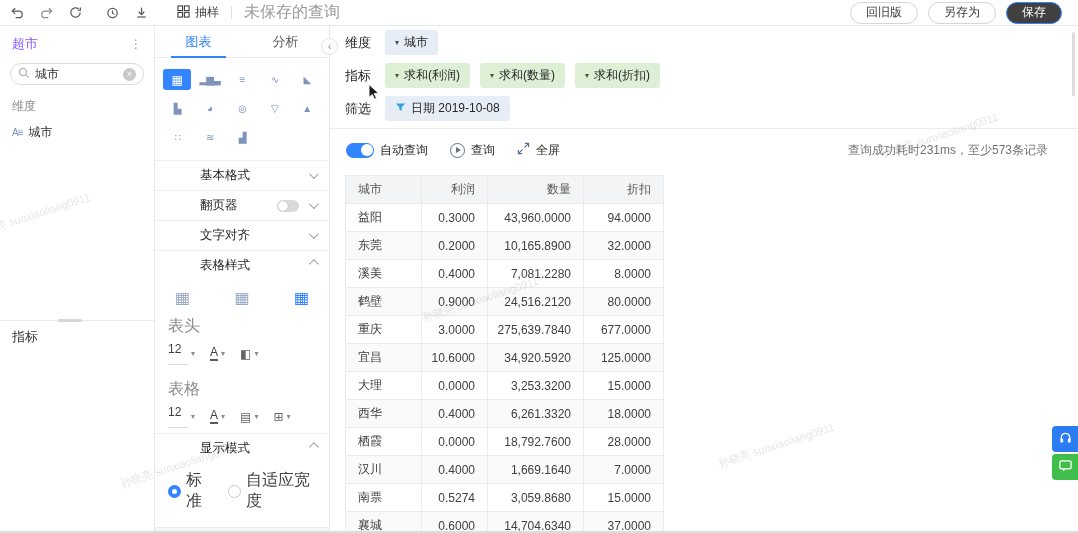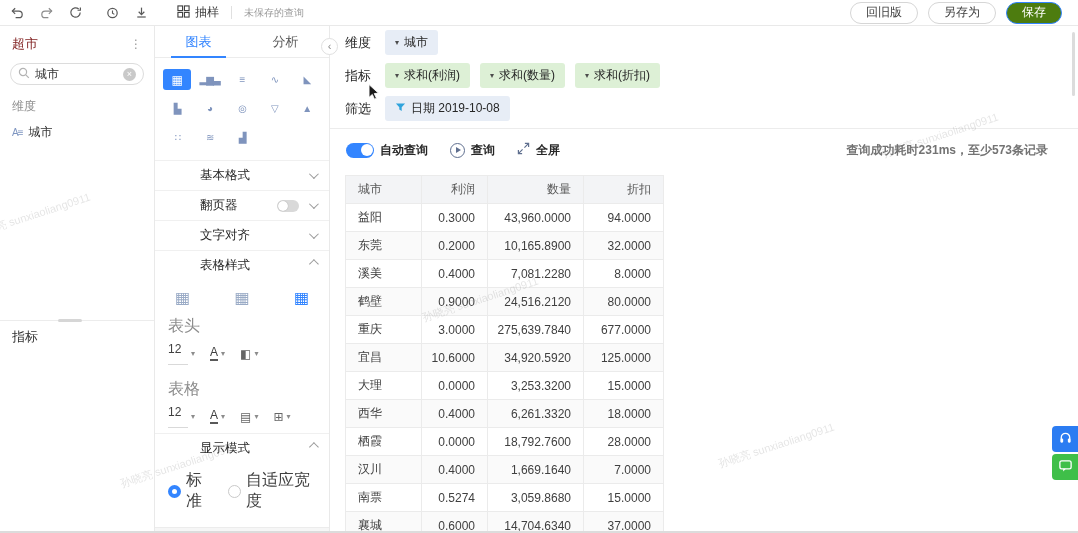--- a/index.html
+++ b/index.html
@@ -6,29 +6,29 @@
   html,body { background:#fff; }
   body { font-family:"Liberation Sans","DejaVu Sans",sans-serif; }
   .page { position:relative; width:1078px; height:533px; background:#fff; overflow:hidden; border-bottom:2px solid #dcdcdc; }
 
   
   .topbar { position:absolute; left:0; top:0; right:0; height:26px; background:#fff; border-bottom:1px solid #e9e9e9; display:flex; align-items:center; padding:0 10px; z-index:6; }
   .tb-group { display:flex; align-items:center; gap:14px; }
   .tb-ic { width:15px; height:15px; display:flex; align-items:center; justify-content:center; cursor:pointer; }
   .tb-divider { width:1px; height:13px; background:#e0e0e0; margin:0 12px; }
   .tb-sample { display:flex; align-items:center; gap:5px; font-size:12px; color:#404040; margin-left:28px; cursor:pointer; }
-  .tb-unsaved { font-size:10px; color:#9a9a9a; }
+  .tb-unsaved { font-size:16px; color:#9a9a9a; }
   .tb-right { margin-left:auto; display:flex; gap:10px; align-items:center; padding-right:6px; }
   .pill { height:22px; padding:0 15px; border-radius:12px; border:1px solid #d6d6d6; background:#fff; font-size:12px; color:#404040; display:flex; align-items:center; cursor:pointer; }
-  .pill.primary { background:#4d7c0f; border-color:#3385ff; color:#fff; }
+  .pill.primary { background:#404040; border-color:#3385ff; color:#fff; }
 
   
   .panel1 { position:absolute; left:0; top:26px; bottom:0; width:155px; border-right:1px solid #e9e9e9; background:#fff; }
   .p1-title { display:flex; align-items:center; padding:9px 12px 4px; }
-  .p1-title .t { font-size:13px; color:#7f1d1d; flex:1; }
+  .p1-title .t { font-size:13px; color:#8b5cf6; flex:1; }
   .menu-dots { color:#9a9a9a; font-size:12px; cursor:pointer; }
   .search { margin:6px 10px 2px; height:22px; border:1px solid #dcdcdc; border-radius:12px; display:flex; align-items:center; padding:0 7px; gap:5px; background:#fff; }
   .search .val { font-size:12px; color:#333; flex:1; }
   .clear-btn { width:13px; height:13px; border-radius:50%; background:#c9c9c9; color:#fff; font-size:9px; line-height:13px; text-align:center; cursor:pointer; }
   .sec-label { margin:13px 12px 4px; font-size:12px; color:#8c8c8c; }
   .field { display:flex; align-items:center; gap:6px; padding:5px 12px; font-size:12px; color:#333; cursor:pointer; }
   .field-icon { font-size:10px; color:#7e95c0; letter-spacing:-1px; }
   .p1-divider { position:absolute; left:0; right:0; top:294px; border-top:1px solid #ececec; }
   .p1-handle { position:absolute; left:58px; top:-2px; width:24px; border-top:3px solid #d6d6d6; border-radius:2px; }
   .p1-metric-label { position:absolute; top:302px; left:12px; font-size:13px; color:#333; }
@@ -68,21 +68,21 @@
 
   
   .main { position:absolute; left:330px; top:26px; right:0; bottom:0; background:#fff; overflow:hidden; }
   .cfg-row { display:flex; align-items:center; padding:4px 0 4px 15px; min-height:31px; flex-wrap:wrap; }
   .cfg-label { width:40px; font-size:13px; color:#262626; flex-shrink:0; }
   .tag { display:inline-flex; align-items:center; gap:5px; padding:4px 10px; border-radius:3px; font-size:12px; color:#262626; margin-right:10px; cursor:pointer; }
   .tag-caret { font-size:8px; color:#4d4d4d; }
   .tag-blue { background:#e7edf6; }
   .tag-green { background:#ddf0d6; }
   .main-divider { border-top:1px solid #ececec; margin-top:3px; }
-  .query-bar { display:flex; align-items:center; gap:22px; height:42px; padding:0 16px;font-weight:bold; }
+  .query-bar { display:flex; align-items:center; gap:22px; height:42px; padding:0 16px; }
   .toggle { width:28px; height:15px; border-radius:8px; background:#3385ff; position:relative; cursor:pointer; flex-shrink:0; }
   .toggle::after { content:""; position:absolute; right:1.5px; top:1.5px; width:12px; height:12px; border-radius:50%; background:#fff; }
   .qb-item { display:flex; align-items:center; gap:6px; font-size:12px; color:#262626; cursor:pointer; }
   .play-circle { width:15px; height:15px; border:1.2px solid #5f6f8f; border-radius:50%; display:flex; align-items:center; justify-content:center; }
   .play-circle::after { content:""; border-left:5px solid #5f6f8f; border-top:3px solid transparent; border-bottom:3px solid transparent; margin-left:1px; }
   .status { margin-left:auto; font-size:12px; color:#737373; padding-right:14px; cursor:default; }
   .result-table { margin-left:15px; margin-top:4px; border-collapse:collapse; font-size:12px; }
   .result-table th, .result-table td { border:1px solid #ebebeb; height:28px; }
   .result-table th { background:#f3f4f6; color:#595959; font-weight:normal; }
   .result-table td { color:#404040; background:#fff; }

